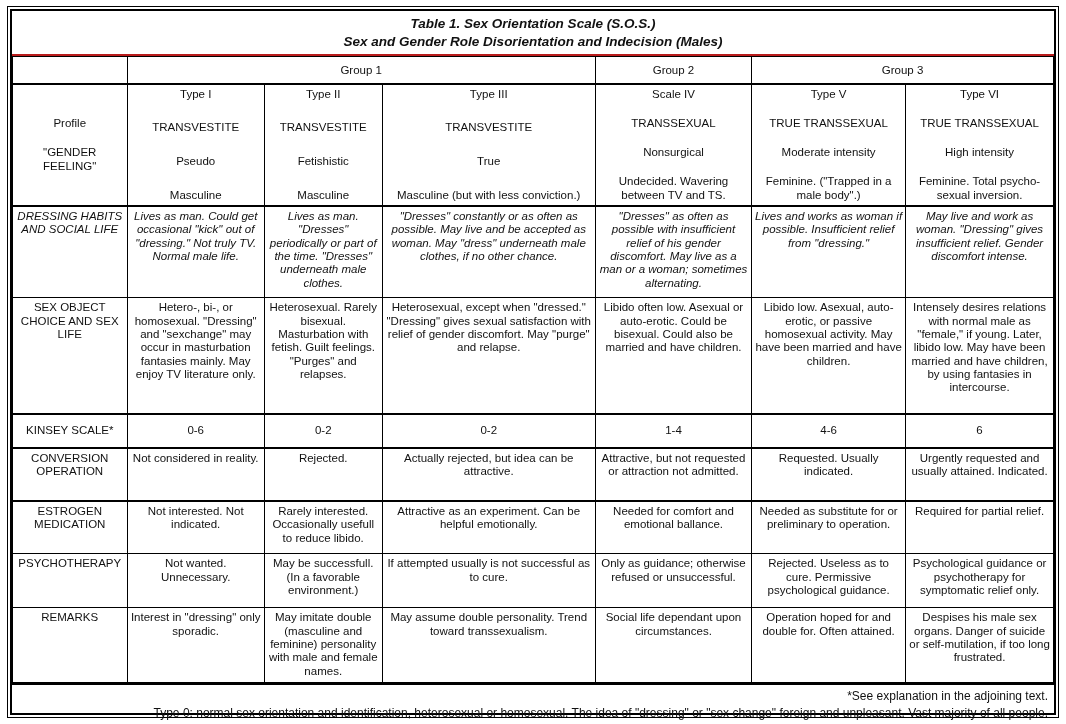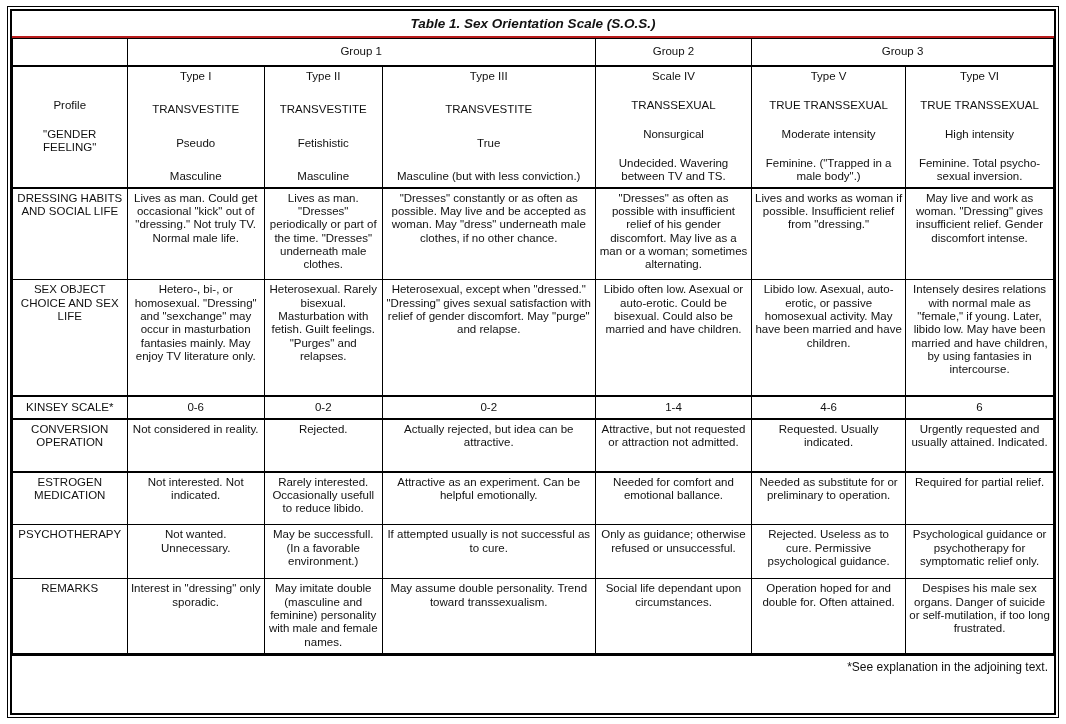--- a/index.html
+++ b/index.html
@@ -24,23 +24,23 @@
     font-size:11.5px;font-weight:normal;line-height:1.16;
     text-align:center;vertical-align:top;
     padding:3px 3px 2px 3px;box-sizing:border-box;
     overflow:hidden;
   }
   tr.group-row th{vertical-align:middle;padding:2px;}
   tr.group-row{height:27px;}
   tr.hb2 > td, tr.hb2 > th{border-bottom-width:2px;}
   td.dbl{border-left:3px double #000;}
   tr.r-profile{height:122px;}
-  tr.r-dressing{height:92px;}
+  tr.r-dressing{height:92px;font-style:italic;}
   tr.r-sexobj{height:116px;}
-  tr.r-kinsey{height:23px;}
+  tr.r-kinsey{height:34px;}
   tr.r-kinsey td{vertical-align:middle;padding-top:1px;padding-bottom:1px;}
   tr.r-conversion{height:53px;}
   tr.r-estrogen{height:53px;}
   tr.r-psycho{height:54px;}
   tr.r-remarks{height:75px;}
   .profile-inner{
     height:114px;display:flex;flex-direction:column;
     justify-content:space-between;align-items:stretch;
   }
   .pline{min-height:13px;}
@@ -52,20 +52,21 @@
 </style>
 </head>
 <body>
 
 <div class="page">
   <div class="outer">
     <div class="inner">
 
       <div class="title-block">
         <div class="title-line">Table 1. Sex Orientation Scale (S.O.S.)</div>
+        <div class="title-line">Sex and Gender Role Disorientation and Indecision (Males)</div>
       </div>
 
       <table class="sos">
         <colgroup>
           <col style="width:11.0%">
             <col style="width:13.2%">
             <col style="width:11.3%">
           <col style="width:20.5%">
             <col style="width:15.0%">
             <col style="width:14.8%">
@@ -206,17 +207,18 @@
           <td class="dbl">May assume double personality. Trend toward transsexualism.</td>
           <td>Social life dependant upon circumstances.</td>
           <td>Operation hoped for and double for. Often attained.</td>
           <td>Despises his male sex organs. Danger of suicide or self-mutilation, if too long frustrated.</td>
         </tr>
       </tbody>
         </table>
 
       <div class="footnotes">
         <div>*See explanation in the adjoining text.</div>
+        <div>Type 0: normal sex orientation and identification, heterosexual or homosexual. The idea of "dressing" or "sex change" foreign and unpleasant. Vast majority of all people.</div>
       </div>
 
     </div>
   </div>
 </div>
 
 </body></html>

